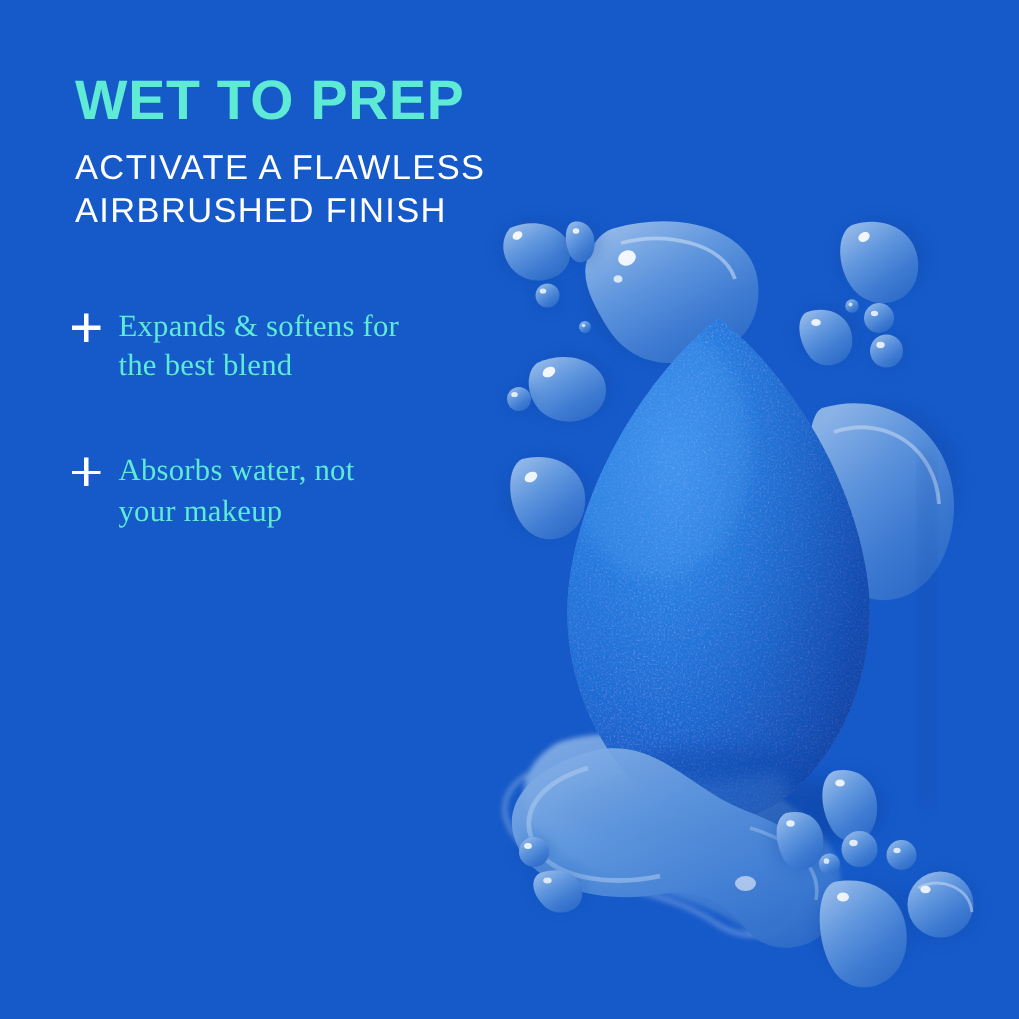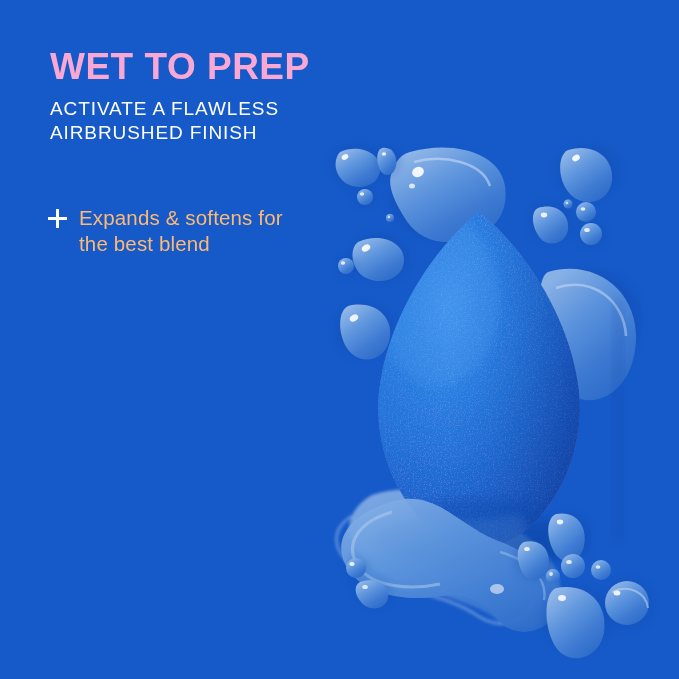--- a/index.html
+++ b/index.html
@@ -22,27 +22,27 @@
     position: absolute;
     left: 50px;
     top: 48px;
     width: 300px;
     z-index: 40;
   }
   .headline {
     font-size: 37px;
     font-weight: 700;
     letter-spacing: 0.5px;
-    color: #f9a8d4;
+    color: #5eead4;
     line-height: 1.0;
     margin: 0 0 12px 0;
     text-transform: uppercase;
   }
   .subhead {
-    font-size: 19px;
+    font-size: 23px;
     font-weight: 500;
     letter-spacing: 0.9px;
     color: #ffffff;
     line-height: 1.28;
     margin: 0;
     text-transform: uppercase;
     white-space: pre-line;
   }
 
   .bullets {
@@ -76,24 +76,25 @@
   }
   .plus::after {
     top: 0; left: 8.4px;
     height: 19px; width: 2.2px;
   }
   .bullet-text {
     display: block;
     margin-left: 31px;
     font-size: 20.5px;
     font-weight: 400;
-    color: #fdba74;
+    color: #5eead4;
     line-height: 1.28;
     letter-spacing: 0.15px;
     white-space: pre-line;
+    font-family: Liberation Serif, serif;
   }
 
   
   .art {
     position: absolute;
     inset: 0;
     z-index: 10;
   }
   .art svg { display: block; }
 </style>
@@ -350,16 +351,21 @@
 
   <div class="bullets">
 
     <div class="bullet">
       <span class="plus"></span>
       <span class="bullet-text">Expands &amp; softens for
 the best blend</span>
     </div>
 
 
+    <div class="bullet">
+      <span class="plus"></span>
+      <span class="bullet-text">Absorbs water, not
+your makeup</span>
+    </div>
 
   </div>
 
 </div>
 
 </body></html>

